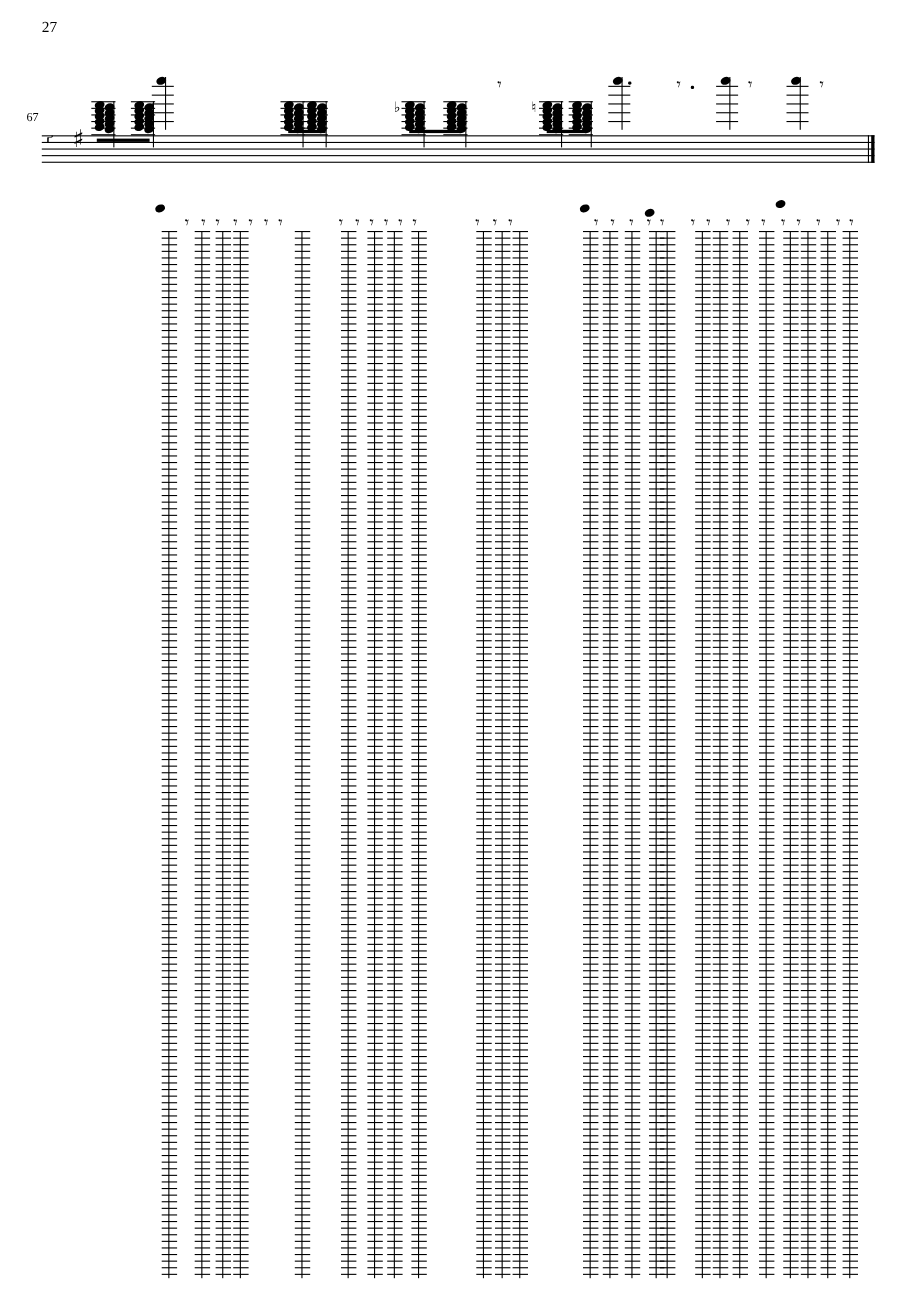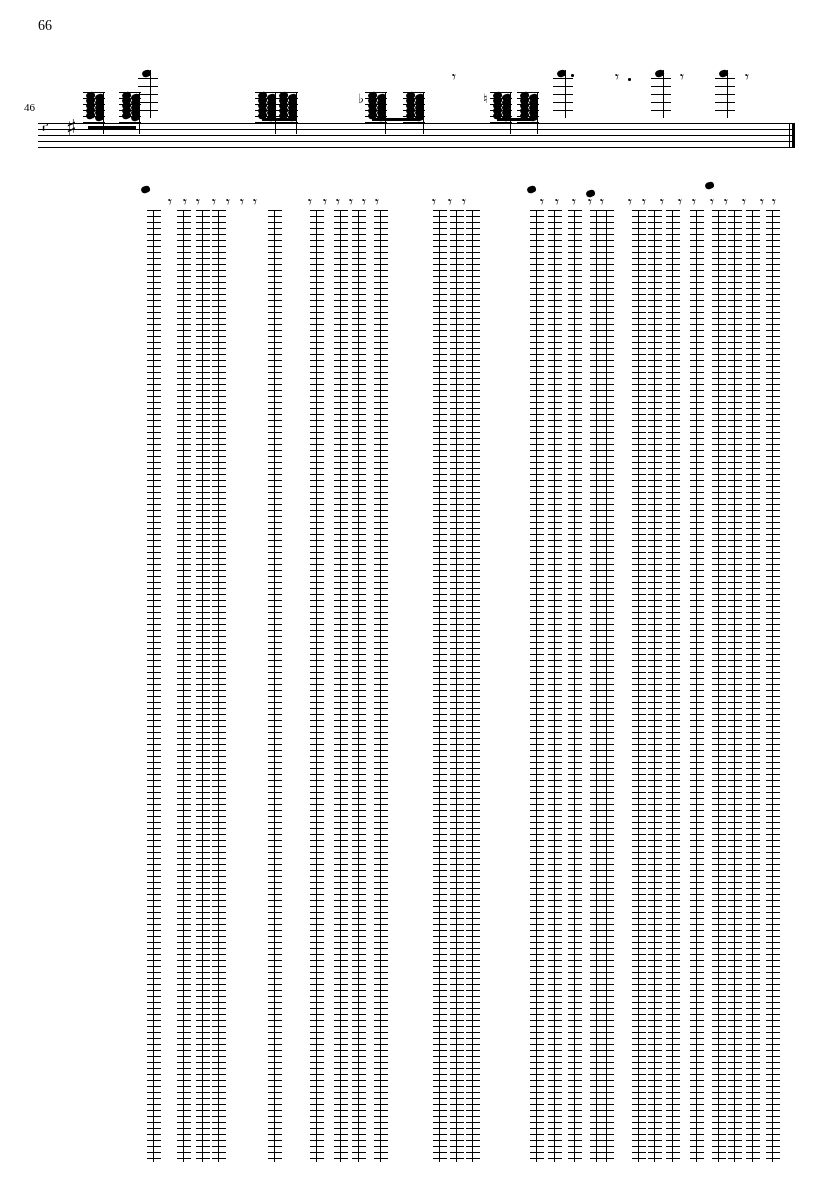--- a/index.html
+++ b/index.html
@@ -153,22 +153,22 @@
     width: 1.3px;
     height: 100%;
     background: #000;
   }
 </style>
 </head>
 <body>
 
 <div id="page">
 
-  <div class="page-number">66</div>
-  <div class="measure-number">46</div>
+  <div class="page-number">27</div>
+  <div class="measure-number">67</div>
 
   <div class="staff">
     <div class="line"></div>
     <div class="line"></div>
     <div class="line"></div>
     <div class="line"></div>
     <div class="line"></div>
   </div>
   <div class="barline-end"></div>
   <div class="barline-end-thick"></div>

